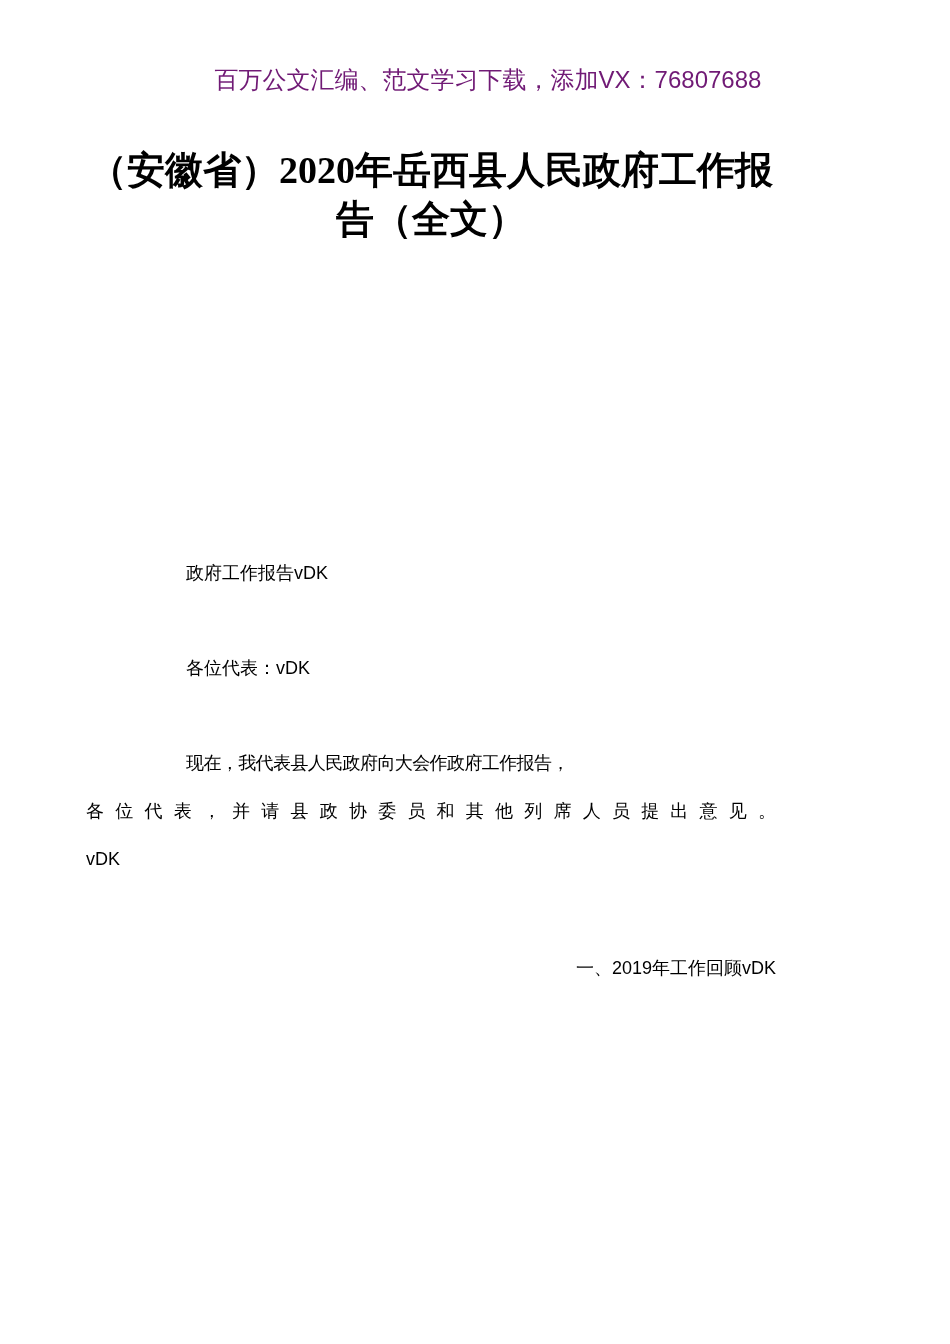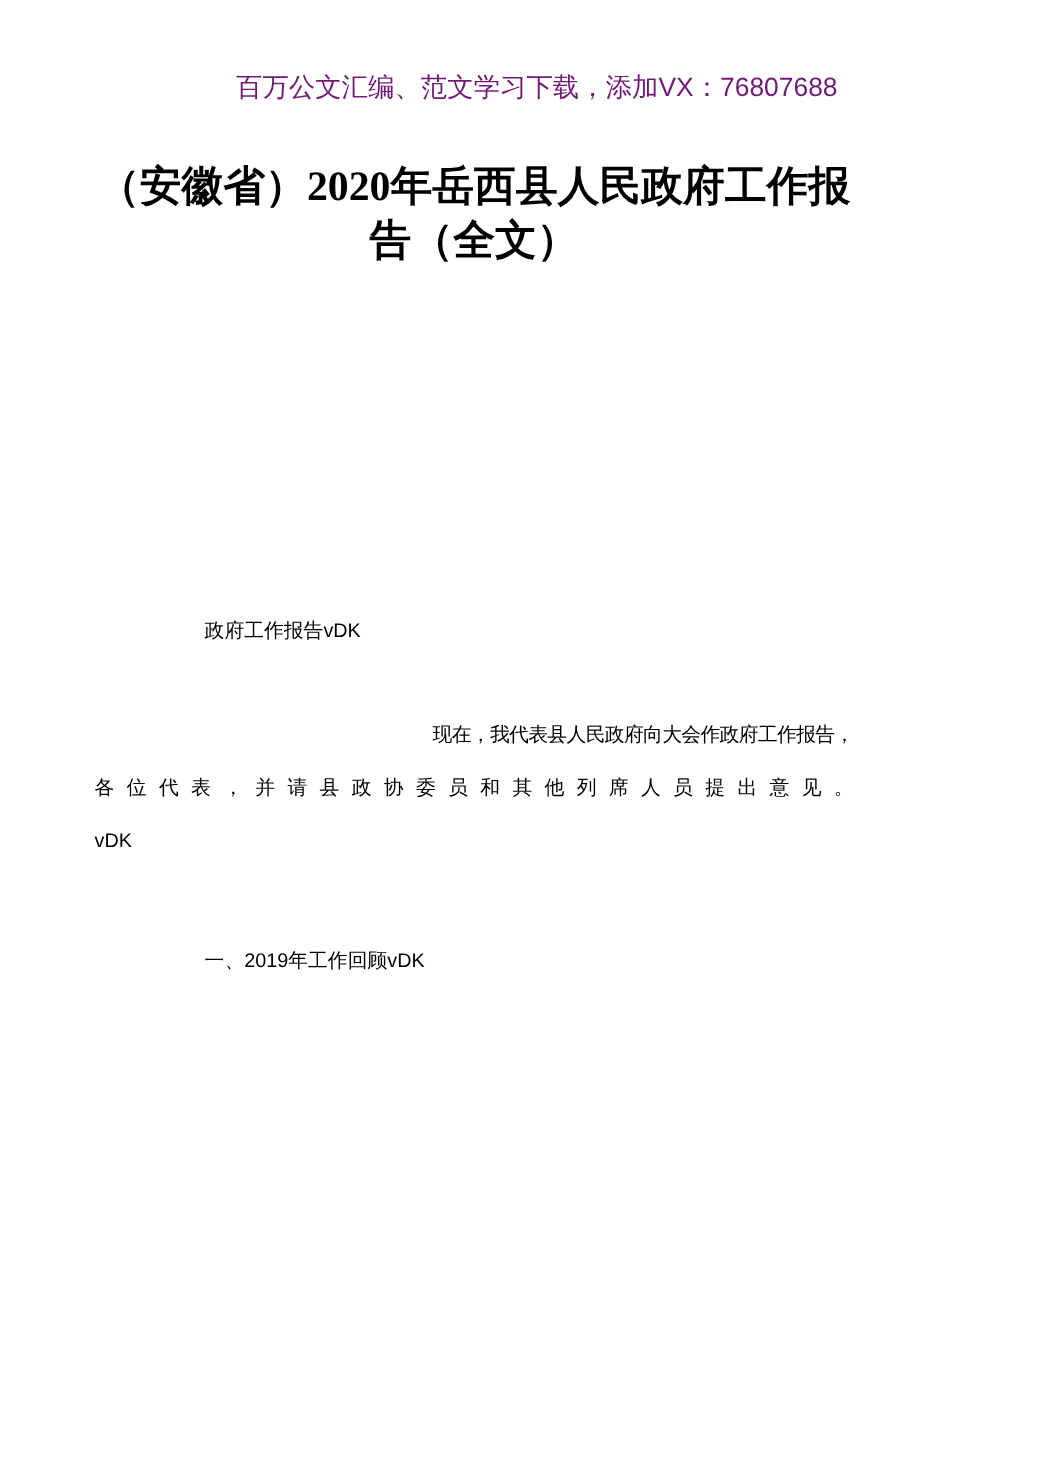--- a/index.html
+++ b/index.html
@@ -34,42 +34,45 @@
     color: #000000;
   }
   .body-text {
     margin-top: 305px;
     font-size: 18px;
   }
   .para { margin: 0 0 47px 0; }
   .para .line { line-height: 48px; white-space: nowrap; }
   .indent { text-indent: 100px; }
   .j { text-align: justify; text-align-last: justify; }
-  .t { letter-spacing: -0.6px; text-align: right; }
-  .pad14 { padding-top: 14px; }
+  .t { letter-spacing: -0.6px; }
+  .pad14 { padding-top: 14px; text-align: right; }
   .pad8 { padding-top: 8px; }
 </style>
 </head>
 <body>
 
 <div class="promo">百万公文汇编、范文学习下载，添加VX：76807688</div>
 
 <div class="content">
 
   <h1 class="doc-title">
     <div class="title-line">（安徽省）2020年岳西县人民政府工作报</div>
     <div class="title-line">告（全文）</div>
   </h1>
 
   <div class="body-text">
 
     <div class="para">
       <div class="line indent">政府工作报告vDK</div>
     </div>
 
+    <div class="para">
+      <div class="line indent">各位代表：vDK</div>
+    </div>
 
     <div class="para">
       <div class="line indent t">现在，我代表县人民政府向大会作政府工作报告，</div>
       <div class="line j">各位代表，并请县政协委员和其他列席人员提出意见。</div>
       <div class="line">vDK</div>
     </div>
 
     <div class="para pad14">
       <div class="line indent">一、2019年工作回顾vDK</div>
     </div>

